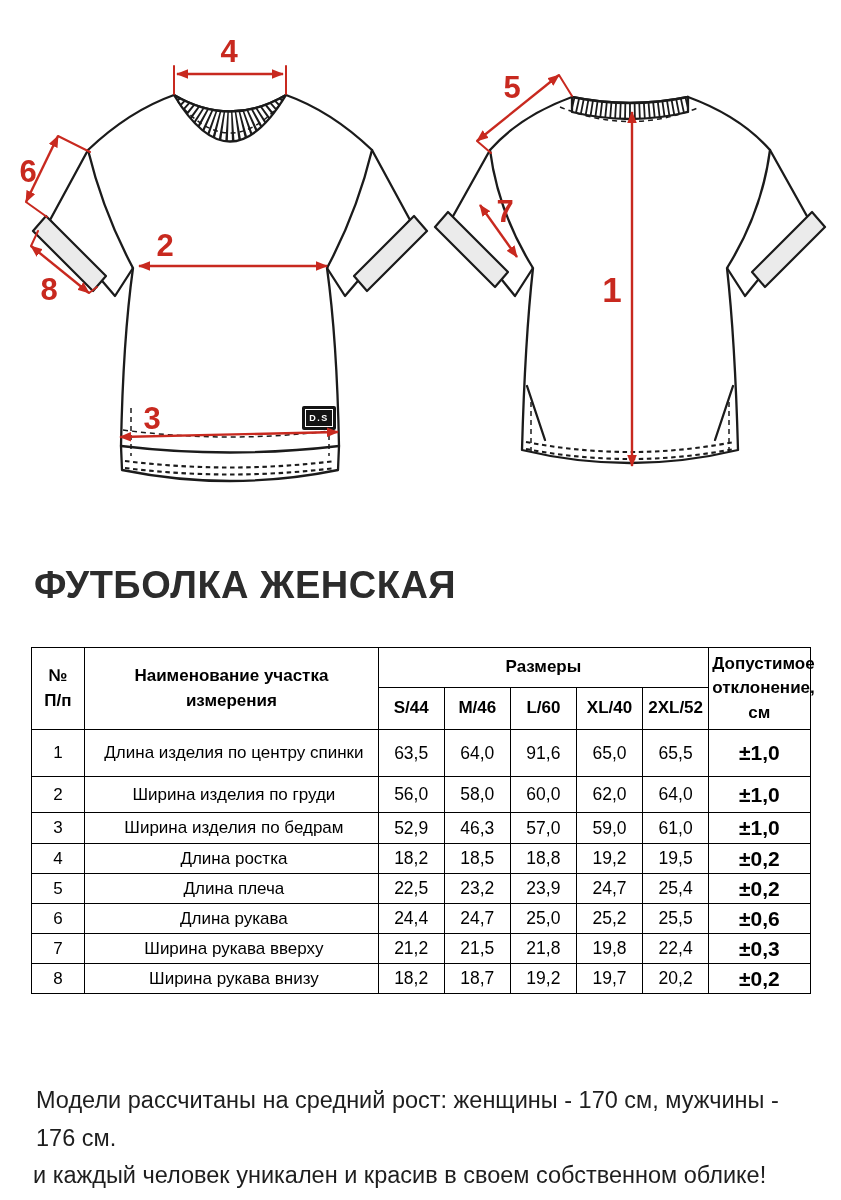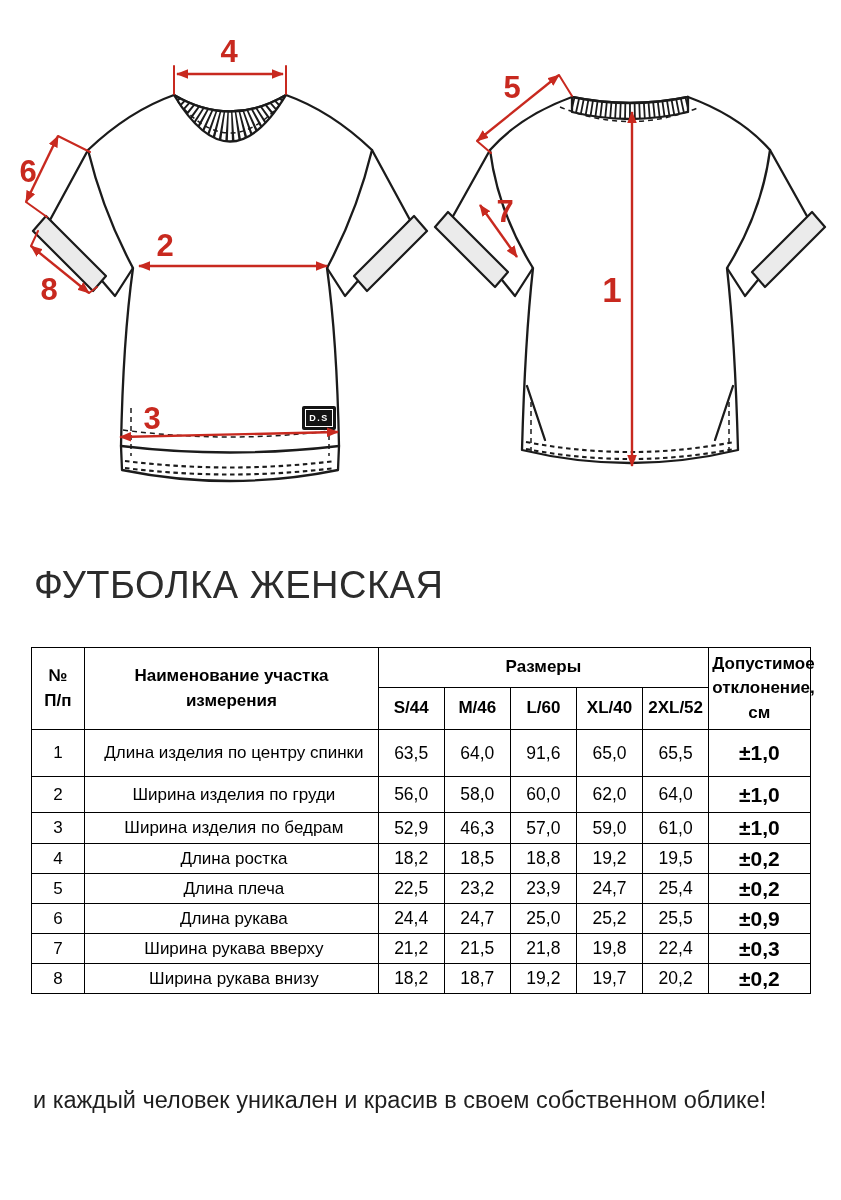--- a/index.html
+++ b/index.html
@@ -21,21 +21,21 @@
           marker-start:url(#ah); marker-end:url(#ah); }
   .ext  { fill:none; stroke:#c8291f; stroke-width:2; stroke-linecap:round; }
   .num  { fill:#c8291f; font-family:"Liberation Sans",sans-serif; font-weight:bold;
           font-size:31px; text-anchor:middle; }
   .num-big { font-size:35px; }
   .brandtxt { fill:#ffffff; font-family:"Liberation Sans",sans-serif; font-weight:bold;
           font-size:9px; letter-spacing:1.5px; text-anchor:middle; }
 
   
   .title {
-    margin:44px 0 0 34px; font-size:38px; font-weight:400; letter-spacing:.5px;
+    margin:44px 0 0 34px; font-size:38px; font-weight:700; letter-spacing:.5px;
     color:#2c2c2c;
   }
 
   
   .size-table {
     margin:40px auto 0 auto; border-collapse:collapse; width:780px;
     color:#000; table-layout:fixed;
   }
   .size-table th, .size-table td {
     border:1.5px solid #000; text-align:center; vertical-align:middle; padding:2px 3px;
@@ -256,21 +256,21 @@
         <td class="tol-cell">±0,2</td>
       </tr>
       <tr class="rs">
         <td class="num-cell">6</td>
         <td class="name-cell">Длина рукава</td>
         <td class="val-cell">24,4</td>
         <td class="val-cell">24,7</td>
         <td class="val-cell">25,0</td>
         <td class="val-cell">25,2</td>
         <td class="val-cell">25,5</td>
-        <td class="tol-cell">±0,9</td>
+        <td class="tol-cell">±0,6</td>
       </tr>
       <tr class="rs">
         <td class="num-cell">7</td>
         <td class="name-cell">Ширина рукава вверху</td>
         <td class="val-cell">21,2</td>
         <td class="val-cell">21,5</td>
         <td class="val-cell">21,8</td>
         <td class="val-cell">19,8</td>
         <td class="val-cell">22,4</td>
         <td class="tol-cell">±0,3</td>
@@ -282,16 +282,17 @@
         <td class="val-cell">18,7</td>
         <td class="val-cell">19,2</td>
         <td class="val-cell">19,7</td>
         <td class="val-cell">20,2</td>
         <td class="tol-cell">±0,2</td>
       </tr>
     </tbody>
   </table>
 
   <div class="footnote">
+    <div class="fl1">Модели рассчитаны на средний рост: женщины - 170 см, мужчины - 176 см.</div>
     <div>и каждый человек уникален и красив в своем собственном облике!</div>
   </div>
 
 </div>
 
 </body></html>

